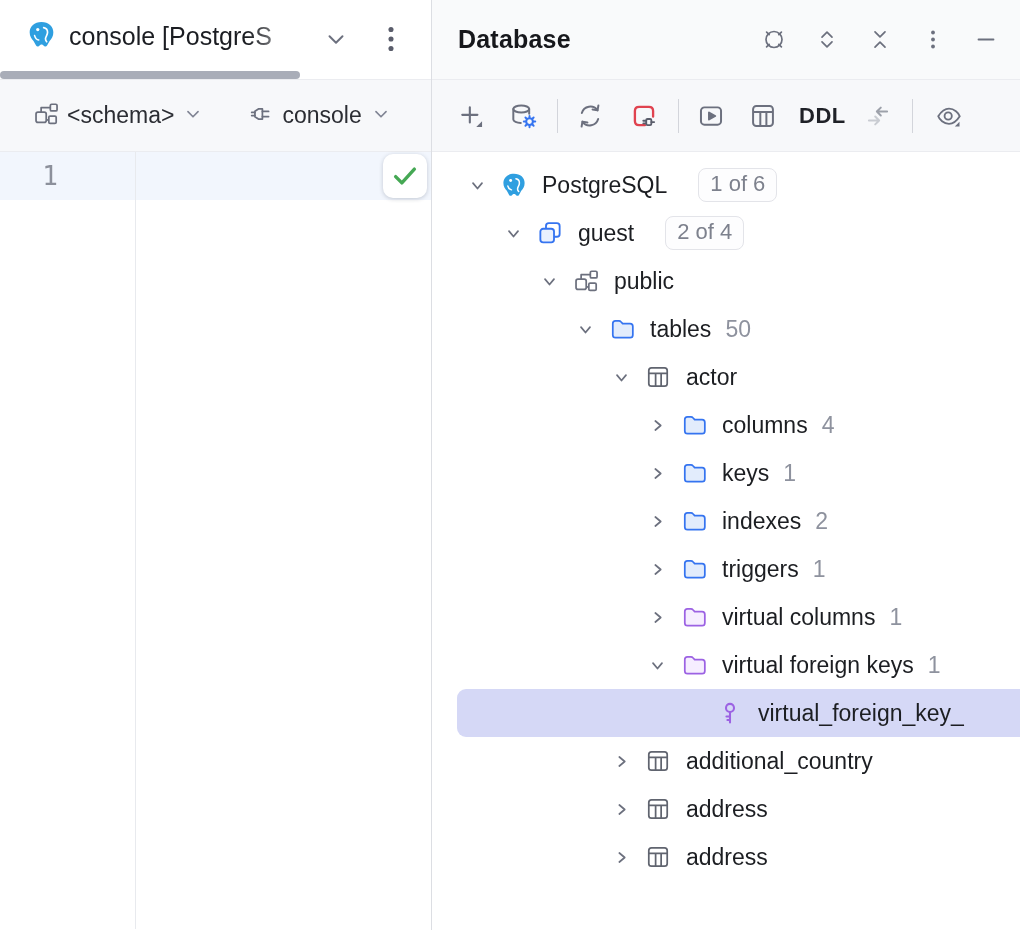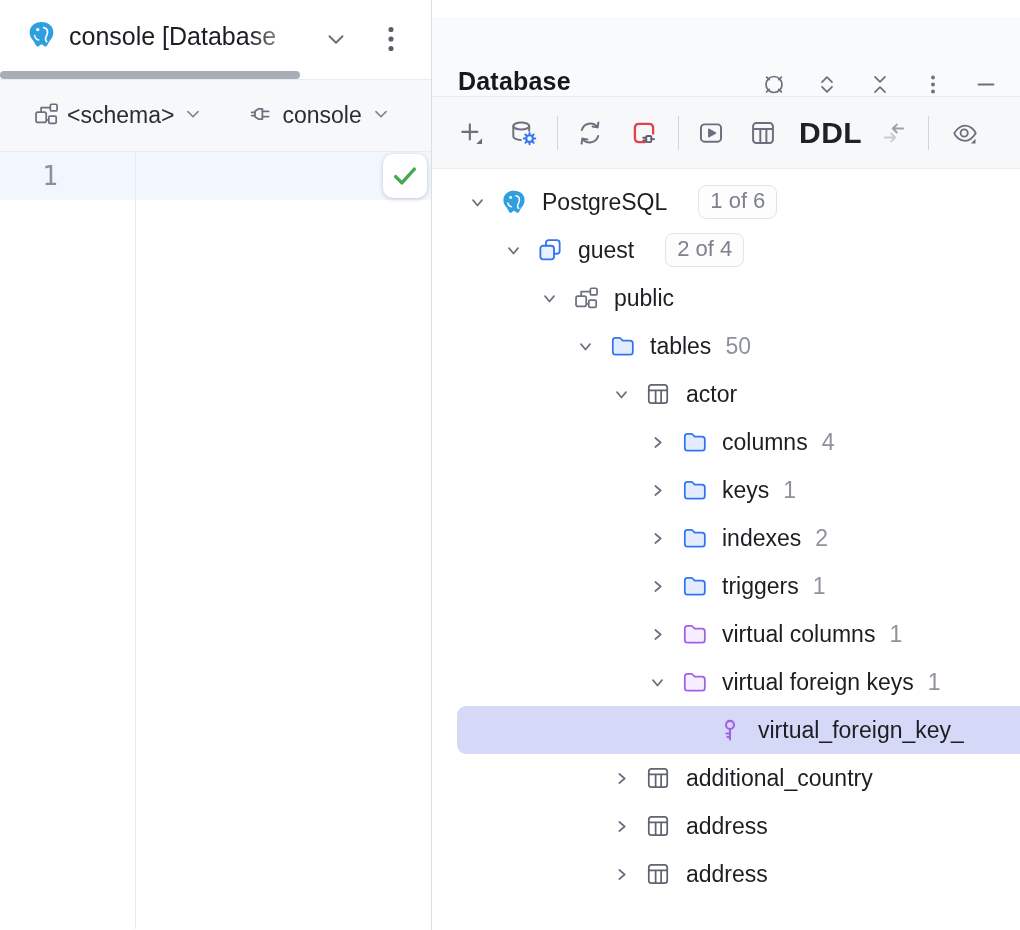--- a/index.html
+++ b/index.html
@@ -28,29 +28,29 @@
 
   .editor { position:relative; height:777px; background:#fff; }
   .gutter-sep { position:absolute; left:135px; top:0; bottom:0; width:1px; background:#e8eaee; }
   .current-line { position:absolute; left:0; top:0; width:431px; height:48px; background:#f2f6fd; }
   .line-number { position:absolute; left:0; top:9px; width:58px; text-align:right; font-family:"DejaVu Sans Mono", monospace; font-size:26px; color:#8c909b; }
   .check-box { position:absolute; left:383px; top:2px; width:44px; height:44px; background:#fff; border-radius:10px;
     box-shadow:0 1px 4px rgba(25,35,60,.22); display:flex; align-items:center; justify-content:center; }
 
   
   .right-panel { position:absolute; left:432px; top:0; width:588px; height:930px; background:#fff; overflow:hidden; }
-  .db-header { height:80px; background:#f9fafb; border-bottom:1px solid #ebecf0; display:flex; align-items:flex-end; padding:0 22px 0 26px;margin-top:17px; }
+  .db-header { height:80px; background:#f9fafb; border-bottom:1px solid #ebecf0; display:flex; align-items:center; padding:0 22px 0 26px; }
   .db-title { font-size:25px; font-weight:600; color:#17181c; letter-spacing:.2px; }
   .hdr-icons { margin-left:auto; display:flex; align-items:center; gap:29px; }
   .hdr-btn { width:24px; height:24px; display:flex; align-items:center; justify-content:center; cursor:pointer; }
 
   .db-toolbar { height:72px; background:#f7f8fa; border-bottom:1px solid #ebecf0; display:flex; align-items:center; padding-left:25px; }
   .tbtn { width:28px; height:28px; display:flex; align-items:center; justify-content:center; cursor:pointer; position:relative; }
   .tsep { width:1px; height:34px; background:#d3d5db; }
-  .ddl-label { font-size:30px; font-weight:600; color:#1f2127; letter-spacing:.5px; cursor:pointer; }
+  .ddl-label { font-size:22px; font-weight:600; color:#1f2127; letter-spacing:.5px; cursor:pointer; }
   .m24{margin-left:24px;} .m18{margin-left:18px;} .m20{margin-left:20px;} .m22{margin-left:22px;} .m26{margin-left:26px;}
 
   
   .tree { padding-top:9px; background:#fff; }
   .trow { position:relative; height:48px; display:flex; align-items:center; font-size:23px; color:#1c1e22; white-space:nowrap; cursor:pointer; }
   .trow.selected::before { content:''; position:absolute; left:25px; right:0; top:0; bottom:0; background:#d5d8f6; border-radius:9px 0 0 9px; }
   .trow > * { position:relative; }
   .chev { width:28px; height:48px; flex:none; display:flex; align-items:center; justify-content:center; }
   .ticon { width:26px; height:26px; flex:none; margin-left:10px; }
   .tlabel { margin-left:15px; }
@@ -67,21 +67,21 @@
     <div class="tab-row">
       <div class="tab">
         <span>
           <svg width="29" height="29" viewBox="0 0 24 24">
             <path fill="#2f9fe0" d="M12 1.7c5.9 0 9.8 3.6 9.8 8.5 0 3.2-1.4 5.5-3.1 7.1l-2.1 3.9c-.5.9-1.7 1.1-2.4.4l-1.1-1c-.6-.5-1.5-.5-2.1 0l-1.1 1c-.7.7-1.9.5-2.4-.4l-2.1-3.9C3.7 15.7 2.2 13.4 2.2 10.2 2.2 5.3 6.1 1.7 12 1.7z"></path>
             <circle cx="8.9" cy="7.9" r="1.35" fill="#fff"></circle>
             <path d="M13.8 6.3c2 .4 3.2 1.9 3.2 3.8 0 2.6-1.7 3.6-1.7 5.5 0 1 .4 1.8 1 2.4" stroke="#fff" stroke-width="1.4" fill="none" stroke-linecap="round"></path>
             <path d="M6.3 12.9c.6 2.2 1.9 3.4 3.4 3.6" stroke="#fff" stroke-width="1.3" fill="none" stroke-linecap="round"></path>
           </svg>
         </span>
-        <span class="tab-title">console [Database</span>
+        <span class="tab-title">console [PostgreS</span>
       </div>
       <span class="tab-chevron">
         <svg width="26" height="26" viewBox="0 0 24 24" fill="none" stroke="#6c707e" stroke-width="1.8" stroke-linecap="round" stroke-linejoin="round">
             <polyline points="6,9.5 12,15.5 18,9.5"></polyline>
           </svg>
       </span>
       <span class="tab-kebab">
         <svg width="26" height="34" viewBox="0 0 24 32" fill="#5a5d6b">
             <circle cx="12" cy="7" r="2.4"></circle>
             <circle cx="12" cy="16" r="2.4"></circle>

